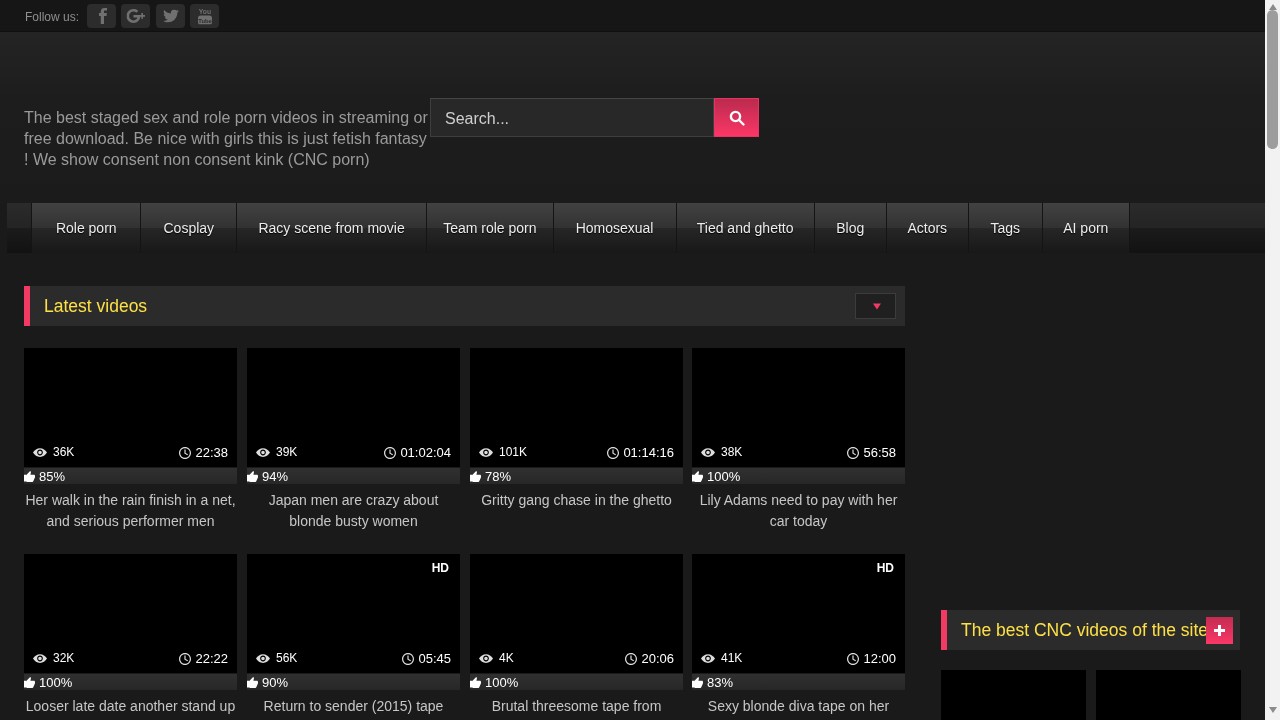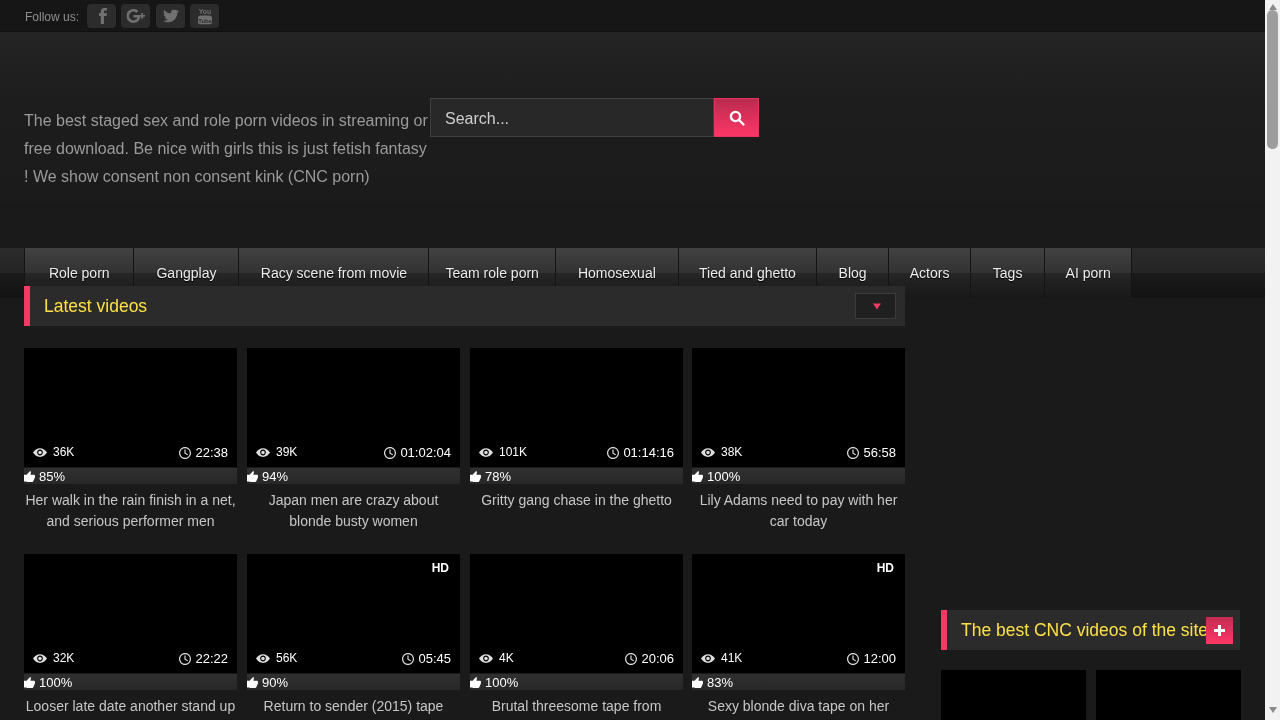--- a/index.html
+++ b/index.html
@@ -10,31 +10,31 @@
 
 
 #topbar { left:0; top:0; width:1265px; height:32px; background:#161616; border-bottom:1px solid #101010; }
 #followus { left:25px; top:10px; font-size:12px; color:#8f8f8f; }
 .soc { top:4px; width:29px; height:24px; background:#2c2c2c; border-radius:4px; }
 .soc svg { position:absolute; left:50%; top:50%; transform:translate(-50%,-50%); }
 
 
 #header { left:0; top:32px; width:1265px; height:171px;
   background:linear-gradient(to bottom,#242424 0%,#1d1d1d 40%,#1b1b1b 100%); }
-#desc { left:24px; top:107px; width:420px; font-size:16px; line-height:28px; color:#9a9a9a; }
+#desc { left:24px; top:107px; width:420px; font-size:16px; line-height:21px; color:#9a9a9a; }
 #searchbox { left:430px; top:98px; width:284px; height:39px; background:#282828;
   border:1px solid #3e3e3e; border-top-color:#464646; }
 #searchbox span { position:absolute; left:14px; top:11px; font-size:16px; color:#cfcfcf; }
 #searchbtn { left:714px; top:98px; width:45px; height:39px;
   background:linear-gradient(to bottom,#bb2a4e 0%,#fb3767 100%); border:1px solid #e8345e; }
 #searchbtn svg { position:absolute; left:50%; top:50%; transform:translate(-50%,-50%); }
 
 
-#nav { left:0; top:203px; width:1265px; height:50px;
-  background:linear-gradient(to bottom,#2b2b2b 0%,#242424 49%,#1b1b1b 51%,#121212 100%);margin-top:45px; }
+#nav { left:7px; top:203px; width:1265px; height:50px;
+  background:linear-gradient(to bottom,#2b2b2b 0%,#242424 49%,#1b1b1b 51%,#121212 100%); }
 #nav ul { position:absolute; left:24px; top:0; list-style:none; }
 #nav li { float:left; height:50px; line-height:50px; padding:0 21.4px;
   font-size:14px; color:#ededed; text-shadow:0 1px 1px #000;
   background:linear-gradient(to bottom,#424242 0%,#323232 49%,#262626 51%,#181818 100%);
   border-left:1px solid #141414; }
 #nav li:last-child { border-right:1px solid #141414; }
 
 
 .sechead { background:#2b2b2b; border-left:6px solid #f23a62; }
 .sechead h2 { position:absolute; left:14px; top:50%; transform:translateY(-50%);
@@ -110,21 +110,21 @@
   <div class="abs" id="searchbtn">
       <svg width="17" height="17" viewBox="0 0 17 17">
         <circle cx="7" cy="7" r="4.6" fill="none" stroke="#fff" stroke-width="2.4"></circle>
         <line x1="10.5" y1="10.5" x2="15" y2="15" stroke="#fff" stroke-width="2.4" stroke-linecap="round"></line>
       </svg>
     </div>
 
   <div class="abs" id="nav">
       <ul>
     <li style="padding:0 23.9px">Role porn</li>
-        <li style="padding:0 22px">Gangplay</li>
+        <li style="padding:0 22px">Cosplay</li>
         <li style="padding:0 21.4px">Racy scene from movie</li>
         <li style="padding:0 16px">Team role porn</li>
         <li style="padding:0 22.1px">Homosexual</li>
         <li style="padding:0 20.2px">Tied and ghetto</li>
         <li style="padding:0 21.5px">Blog</li>
         <li style="padding:0 20.7px">Actors</li>
         <li style="padding:0 21.7px">Tags</li>
         <li style="padding:0 20.5px">AI porn</li>
   </ul>
     </div>

